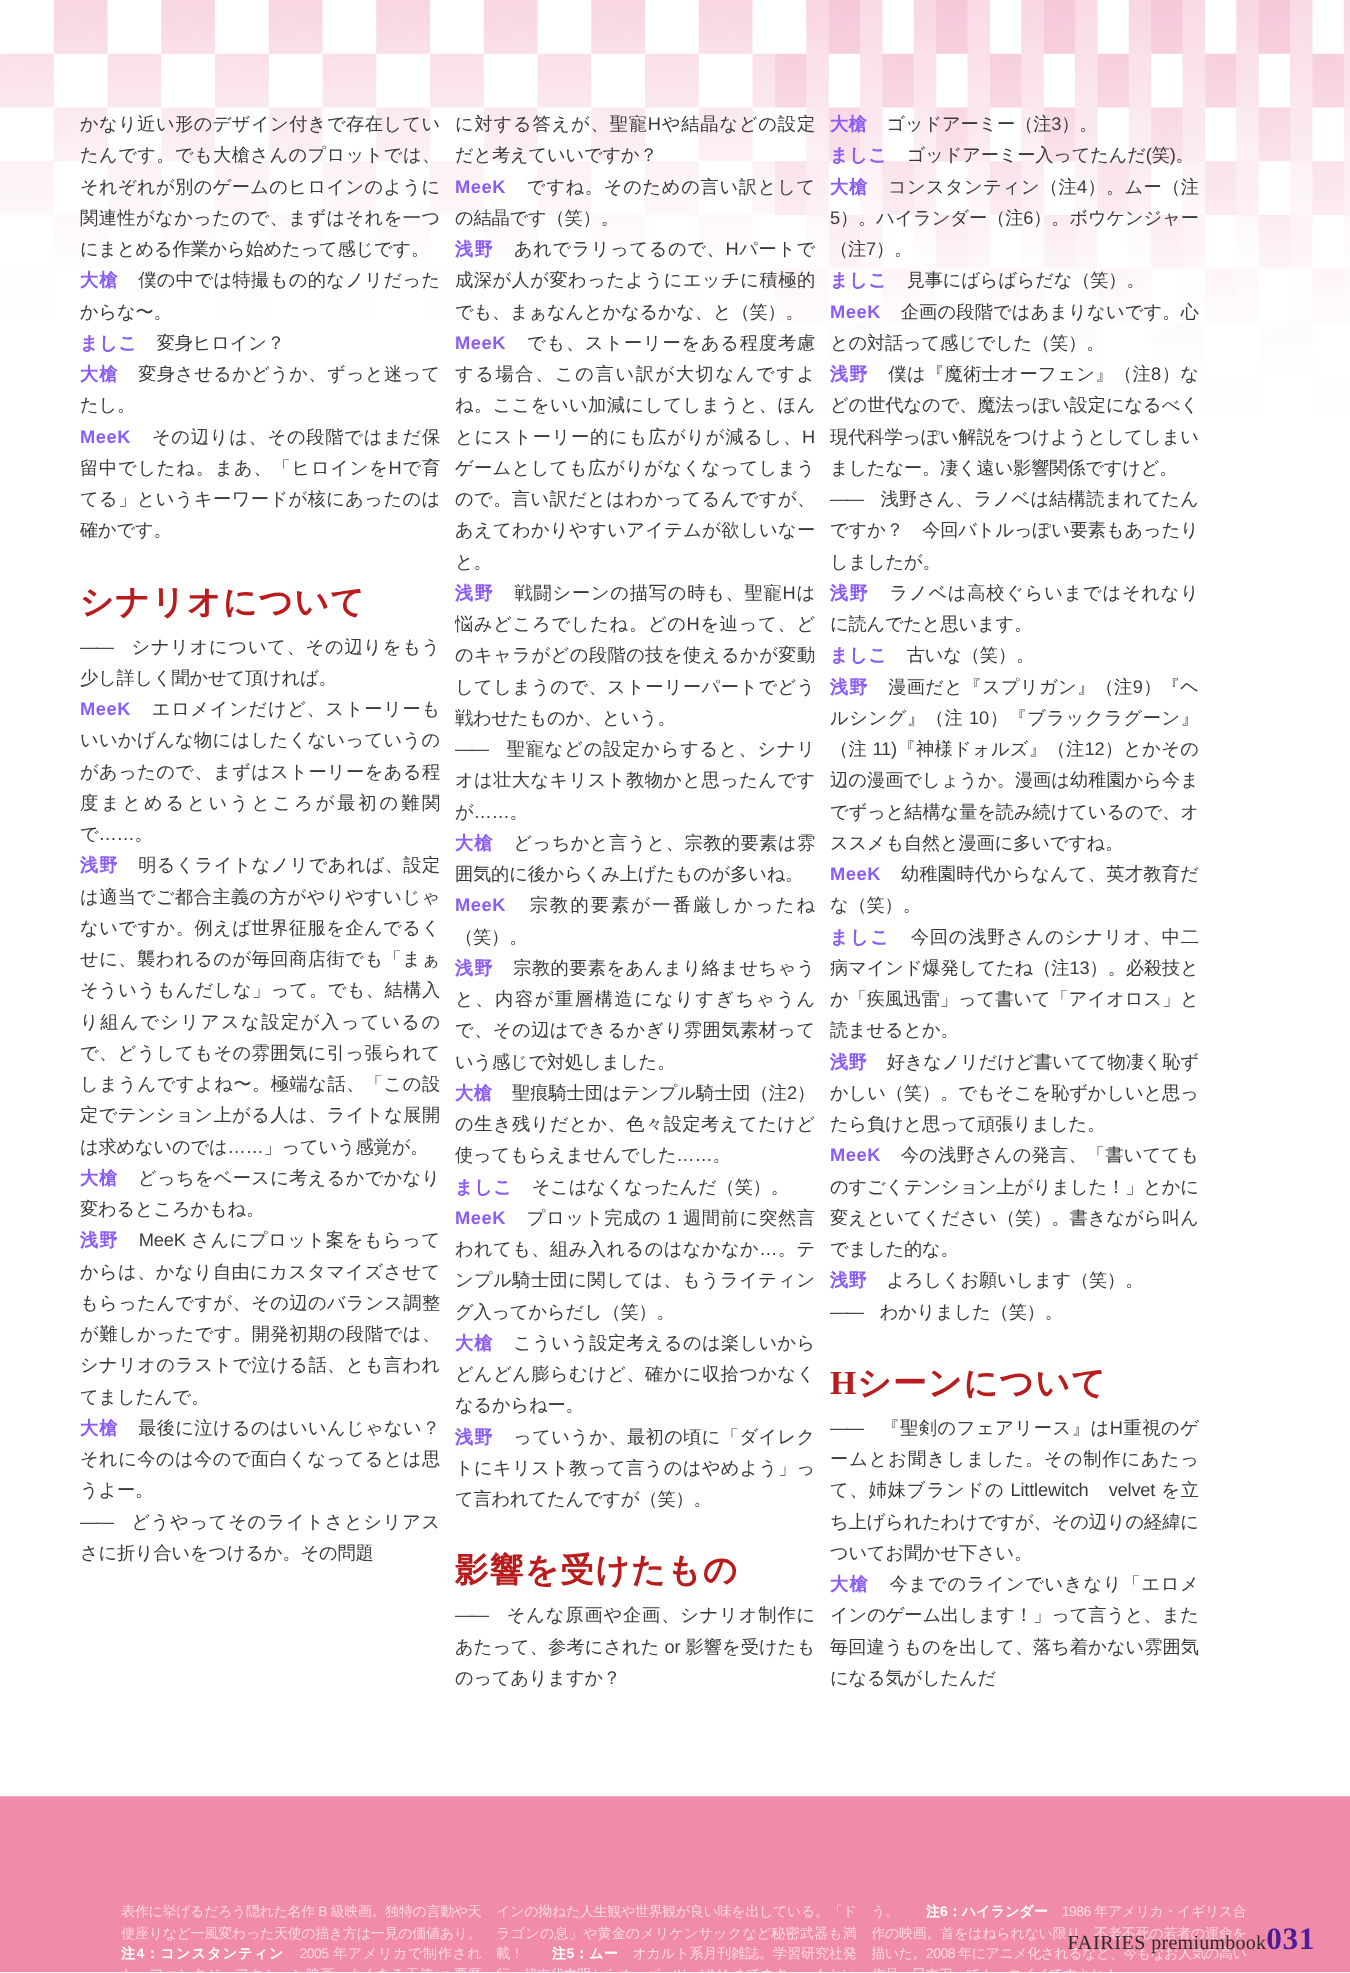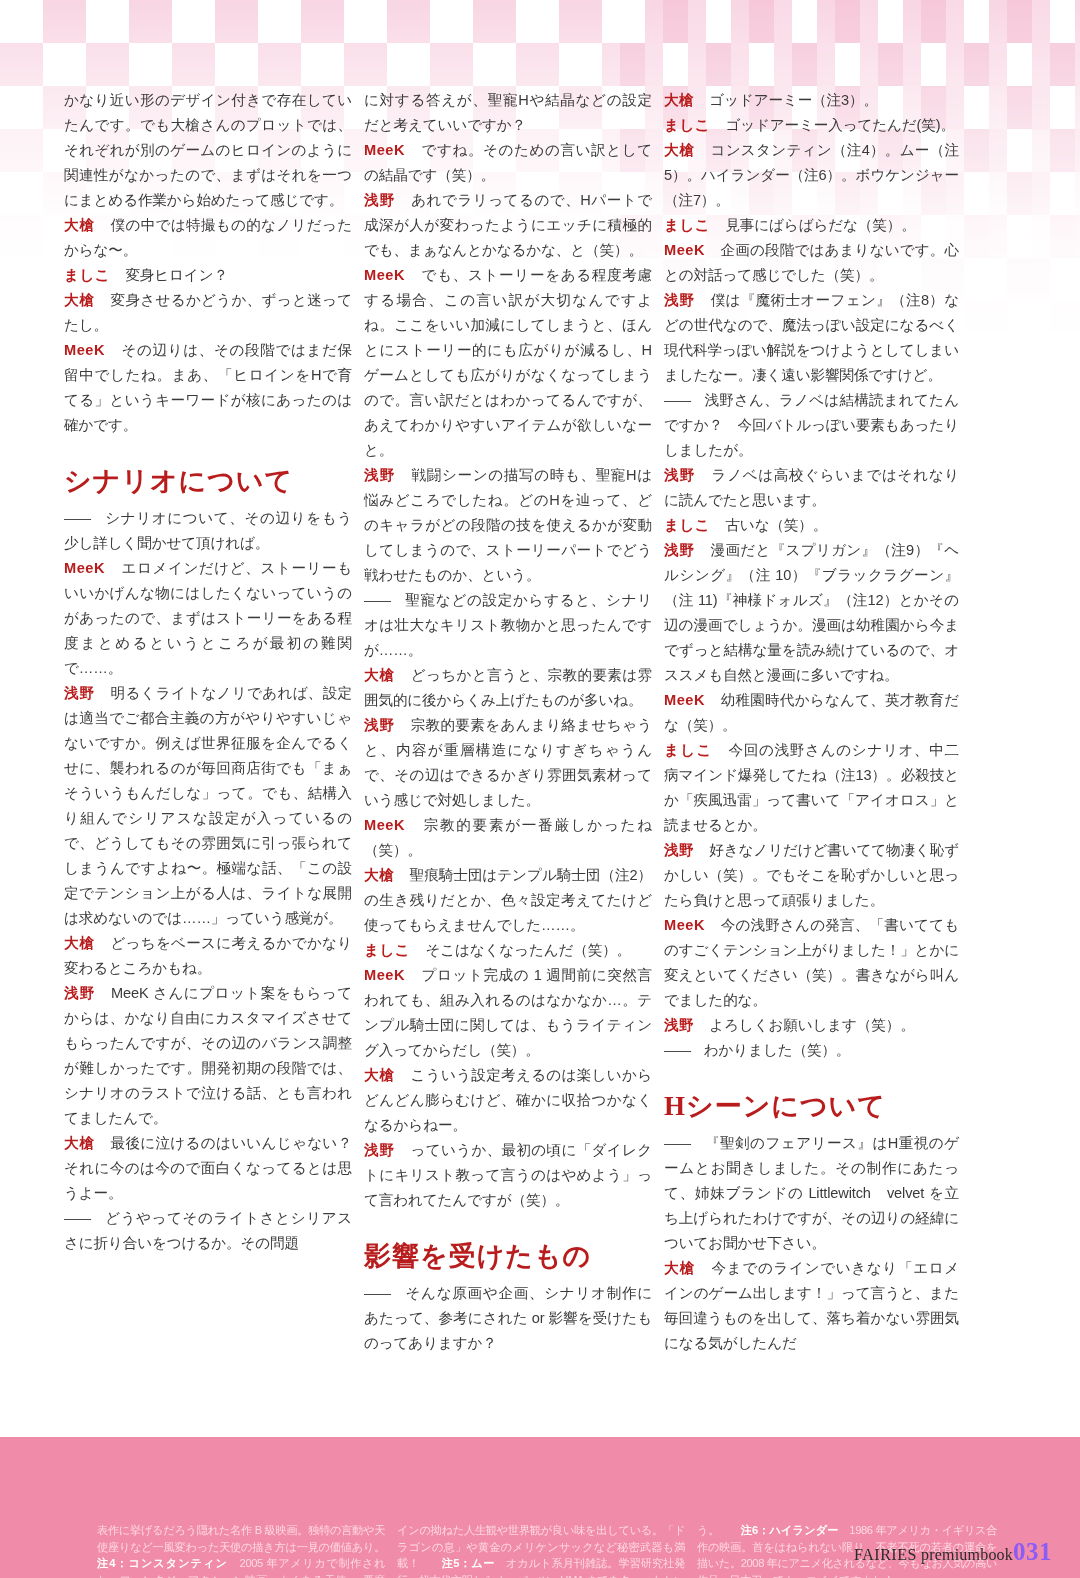--- a/index.html
+++ b/index.html
@@ -67,21 +67,21 @@
   .col-2 { margin-left: 12px; width: 288px; }
   .col-3 { margin-left: 12px; width: 295px; }
 
   .para {
     margin: 0;
     text-align: justify;
     text-justify: inter-character;
   }
   .speaker {
     font-weight: bold;
-    color: #b91c1c;
+    color: #8b5cf6;
     letter-spacing: 0.5px;
   }
   .speaker::after {
     content: "\3000";
   }
   .dash {
     color: #4a4a4a;
     letter-spacing: -2px;
   }
   .dash::after {
@@ -147,21 +147,21 @@
     font-family: "Liberation Serif", "DejaVu Serif", serif;
     font-size: 16px;
     letter-spacing: 0.2px;
     color: #2b2b2b;
   }
   .brand .b1 { letter-spacing: 0.5px; }
   .folio {
     font-family: "Liberation Serif", "DejaVu Serif", serif;
     font-size: 25px;
     font-weight: bold;
-    color: #8b5cf6;
+    color: #4c1d95;
     letter-spacing: 0.5px;
   }
 </style>
 </head>
 <body>
 
 <div id="page">
 
   <div class="checker-band"></div>
   <div class="checker-band right-fade"></div>
@@ -183,22 +183,22 @@
         <p class="para"><span class="dash">——</span><span>どうやってそのライトさとシリアスさに折り合いをつけるか。その問題</span></p>
       </div>
     <div class="column col-2">
         <p class="para"><span>に対する答えが、聖寵Hや結晶などの設定だと考えていいですか？</span></p>
         <p class="para"><span class="speaker">MeeK</span><span>ですね。そのための言い訳としての結晶です（笑）。</span></p>
         <p class="para"><span class="speaker">浅野</span><span>あれでラリってるので、Hパートで成深が人が変わったようにエッチに積極的でも、まぁなんとかなるかな、と（笑）。</span></p>
         <p class="para"><span class="speaker">MeeK</span><span>でも、ストーリーをある程度考慮する場合、この言い訳が大切なんですよね。ここをいい加減にしてしまうと、ほんとにストーリー的にも広がりが減るし、Hゲームとしても広がりがなくなってしまうので。言い訳だとはわかってるんですが、あえてわかりやすいアイテムが欲しいなーと。</span></p>
         <p class="para"><span class="speaker">浅野</span><span>戦闘シーンの描写の時も、聖寵Hは悩みどころでしたね。どのHを辿って、どのキャラがどの段階の技を使えるかが変動してしまうので、ストーリーパートでどう戦わせたものか、という。</span></p>
         <p class="para"><span class="dash">——</span><span>聖寵などの設定からすると、シナリオは壮大なキリスト教物かと思ったんですが……。</span></p>
         <p class="para"><span class="speaker">大槍</span><span>どっちかと言うと、宗教的要素は雰囲気的に後からくみ上げたものが多いね。</span></p>
+        <p class="para"><span class="speaker">MeeK</span><span>宗教的要素が一番厳しかったね（笑）。</span></p>
         <p class="para"><span class="speaker">浅野</span><span>宗教的要素をあんまり絡ませちゃうと、内容が重層構造になりすぎちゃうんで、その辺はできるかぎり雰囲気素材っていう感じで対処しました。</span></p>
-        <p class="para"><span class="speaker">MeeK</span><span>宗教的要素が一番厳しかったね（笑）。</span></p>
         <p class="para"><span class="speaker">大槍</span><span>聖痕騎士団はテンプル騎士団（注2）の生き残りだとか、色々設定考えてたけど使ってもらえませんでした……。</span></p>
         <p class="para"><span class="speaker">ましこ</span><span>そこはなくなったんだ（笑）。</span></p>
         <p class="para"><span class="speaker">MeeK</span><span>プロット完成の 1 週間前に突然言われても、組み入れるのはなかなか…。テンプル騎士団に関しては、もうライティング入ってからだし（笑）。</span></p>
         <p class="para"><span class="speaker">大槍</span><span>こういう設定考えるのは楽しいからどんどん膨らむけど、確かに収拾つかなくなるからねー。</span></p>
         <p class="para"><span class="speaker">浅野</span><span>っていうか、最初の頃に「ダイレクトにキリスト教って言うのはやめよう」って言われてたんですが（笑）。</span></p>
         <h2 class="section-head">影響を受けたもの</h2>
         <p class="para"><span class="dash">——</span><span>そんな原画や企画、シナリオ制作にあたって、参考にされた or 影響を受けたものってありますか？</span></p>
       </div>
     <div class="column col-3">
         <p class="para"><span class="speaker">大槍</span><span>ゴッドアーミー（注3）。</span></p>

